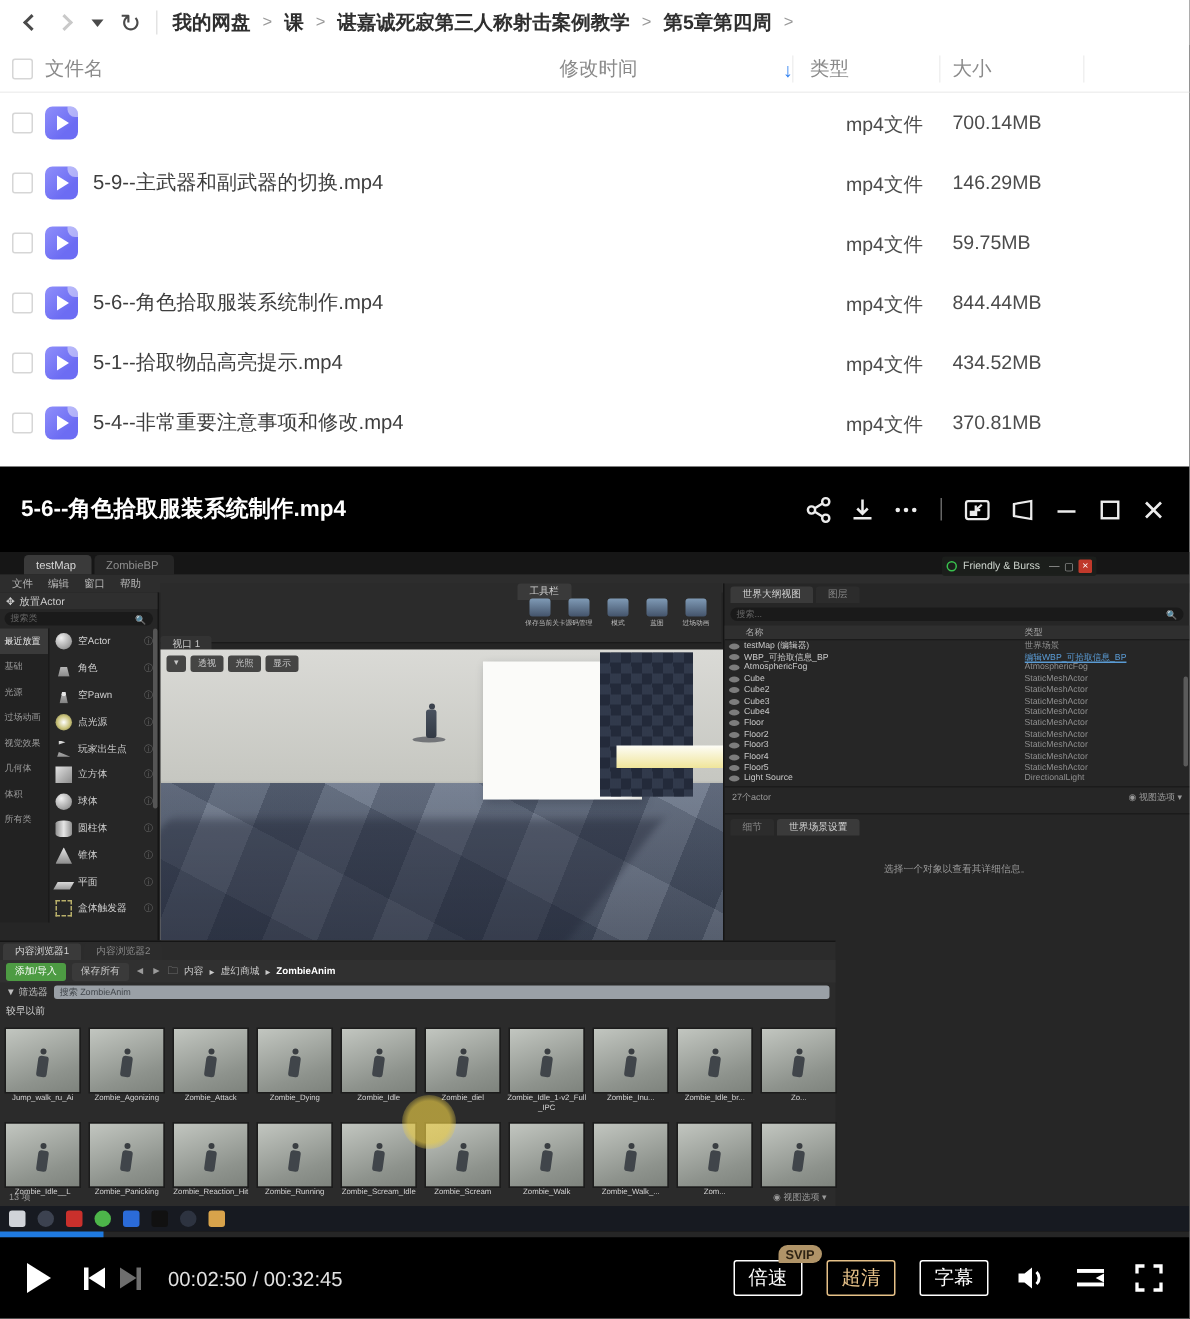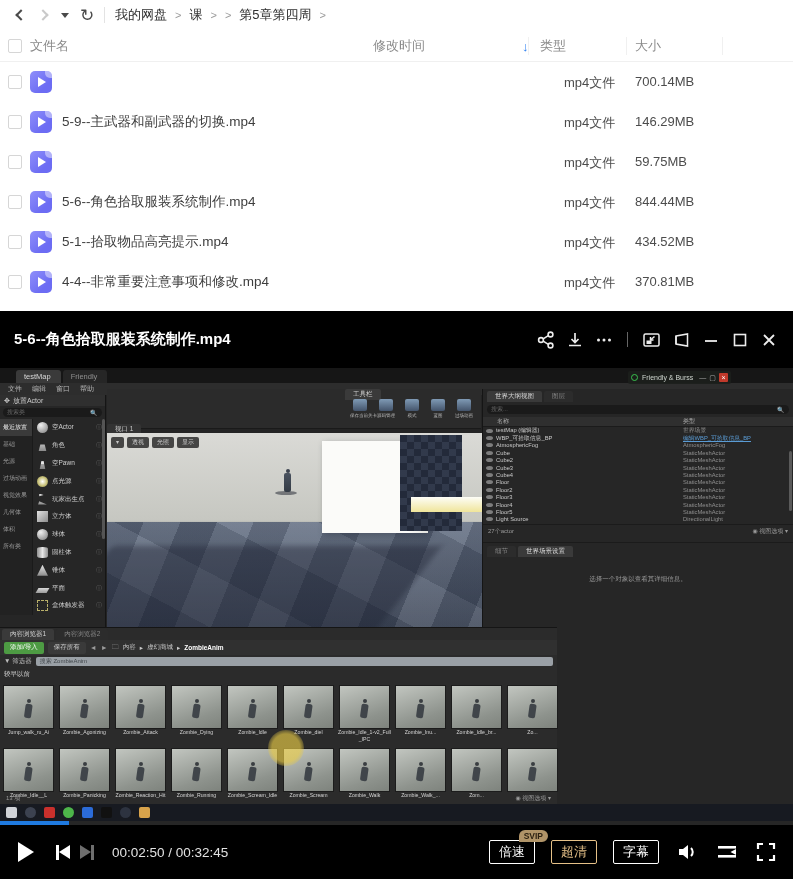--- a/index.html
+++ b/index.html
@@ -8,21 +8,21 @@
 
   
   .topnav { height:30px; display:flex; align-items:center; padding:0 10px; background:#fff; }
   .navbtn { width:22px; height:22px; display:flex; align-items:center; justify-content:center; cursor:pointer; }
   .chev { width:8px; height:8px; border-left:2px solid #4a4a4a; border-bottom:2px solid #4a4a4a; transform:rotate(45deg); }
   .chev.fwd { border-color:#c9c9c9; transform:rotate(-135deg); }
   .caret { width:0;height:0;border-left:4px solid transparent;border-right:4px solid transparent;border-top:5px solid #4a4a4a; }
   .refresh { font-size:17px; color:#4a4a4a; line-height:1; }
   .nav-div { width:1px; height:16px; background:#e3e3e3; margin:0 10px 0 6px; }
   .crumbs { display:flex; align-items:center; gap:8px; font-size:13px; color:#2f2f2f; }
-  .crumb { cursor:pointer; }
+  .crumb { cursor:pointer;font-weight:bold; }
   .crumb-sep { color:#9b9b9b; font-size:11px; }
 
   
   .thead { height:32px; position:relative; border-bottom:1px solid #f0f0f0; color:#8a8a8a; font-size:13px; }
   .thead .cell { position:absolute; top:0; height:32px; display:flex; align-items:center; }
   .vline { position:absolute; top:7px; height:18px; width:1px; background:#f0f0f0; }
   .cb { width:14px; height:14px; border:1px solid #d6d6d6; border-radius:2px; background:#fff; position:absolute; }
   .sort-arrow { color:#2d7ff0; font-size:13px; font-weight:bold; margin-left:8px; }
   .frow { height:40px; position:relative; cursor:pointer; }
   .frow .cb { left:8px; top:13px; }
@@ -191,20 +191,21 @@
     </div>
   <div class="navbtn">
       <span class="refresh">↻</span>
     </div>
   <div class="nav-div"></div>
   <div class="crumbs" id="crumbs">
       <span class="crumb">我的网盘</span>
       <span class="crumb-sep">&gt;</span>
       <span class="crumb">课</span>
       <span class="crumb-sep">&gt;</span>
+      <span class="crumb">谌嘉诚死寂第三人称射击案例教学</span>
       <span class="crumb-sep">&gt;</span>
       <span class="crumb">第5章第四周</span>
       <span class="crumb-sep">&gt;</span>
     </div>
 </div>
 
 <div class="thead">
   <span class="cb" style="left:8px; top:9px;"></span>
   <div class="cell" style="left:30px;">文件名</div>
   <div class="cell" style="left:373px;">
@@ -249,21 +250,21 @@
     <div class="frow">
       <span class="cb"></span>
       <span class="ficon"></span>
       <span class="fname">5-1--拾取物品高亮提示.mp4</span>
       <span class="ftype">mp4文件</span>
       <span class="fsize">434.52MB</span>
     </div>
     <div class="frow">
       <span class="cb"></span>
       <span class="ficon"></span>
-      <span class="fname">4-4--非常重要注意事项和修改.mp4</span>
+      <span class="fname">5-4--非常重要注意事项和修改.mp4</span>
       <span class="ftype">mp4文件</span>
       <span class="fsize">370.81MB</span>
     </div>
   </div>
 
 <div class="player">
   <div class="ptitlebar">
     <span class="ptitle">5-6--角色拾取服装系统制作.mp4</span>
     <div class="pt-icons">
       <svg width="20" height="20" viewBox="0 0 20 20" fill="none" stroke="#ececec" stroke-width="1.6">
@@ -300,21 +301,21 @@
       <svg width="20" height="20" viewBox="0 0 20 20" stroke="#ececec" stroke-width="1.8">
         <path d="M5 5 L15 15 M15 5 L5 15"></path>
       </svg>
     </div>
   </div>
 
   <div class="video">
     <div class="ue-logo">U</div>
     <div class="ue-top">
       <span class="ue-tab">testMap</span>
-      <span class="ue-tab inactive">Friendly</span>
+      <span class="ue-tab inactive">ZombieBP</span>
     </div>
     <div class="ue-menu" id="uemenu">
         <span>文件</span>
         <span>编辑</span>
         <span>窗口</span>
         <span>帮助</span>
       </div>
 
     <div class="ue-left">
       <div class="ue-left-head">

